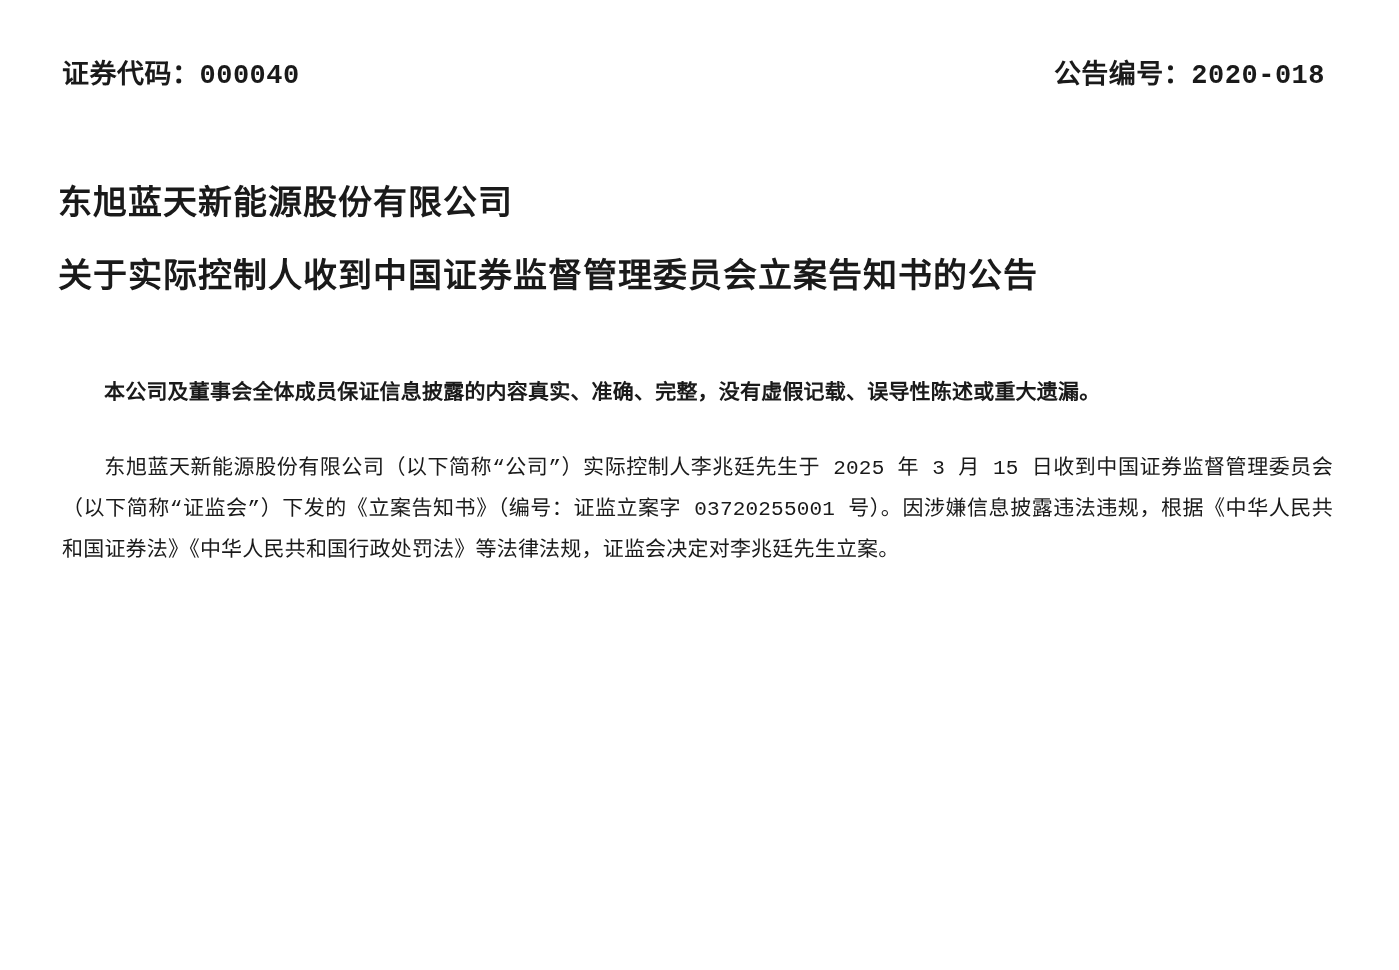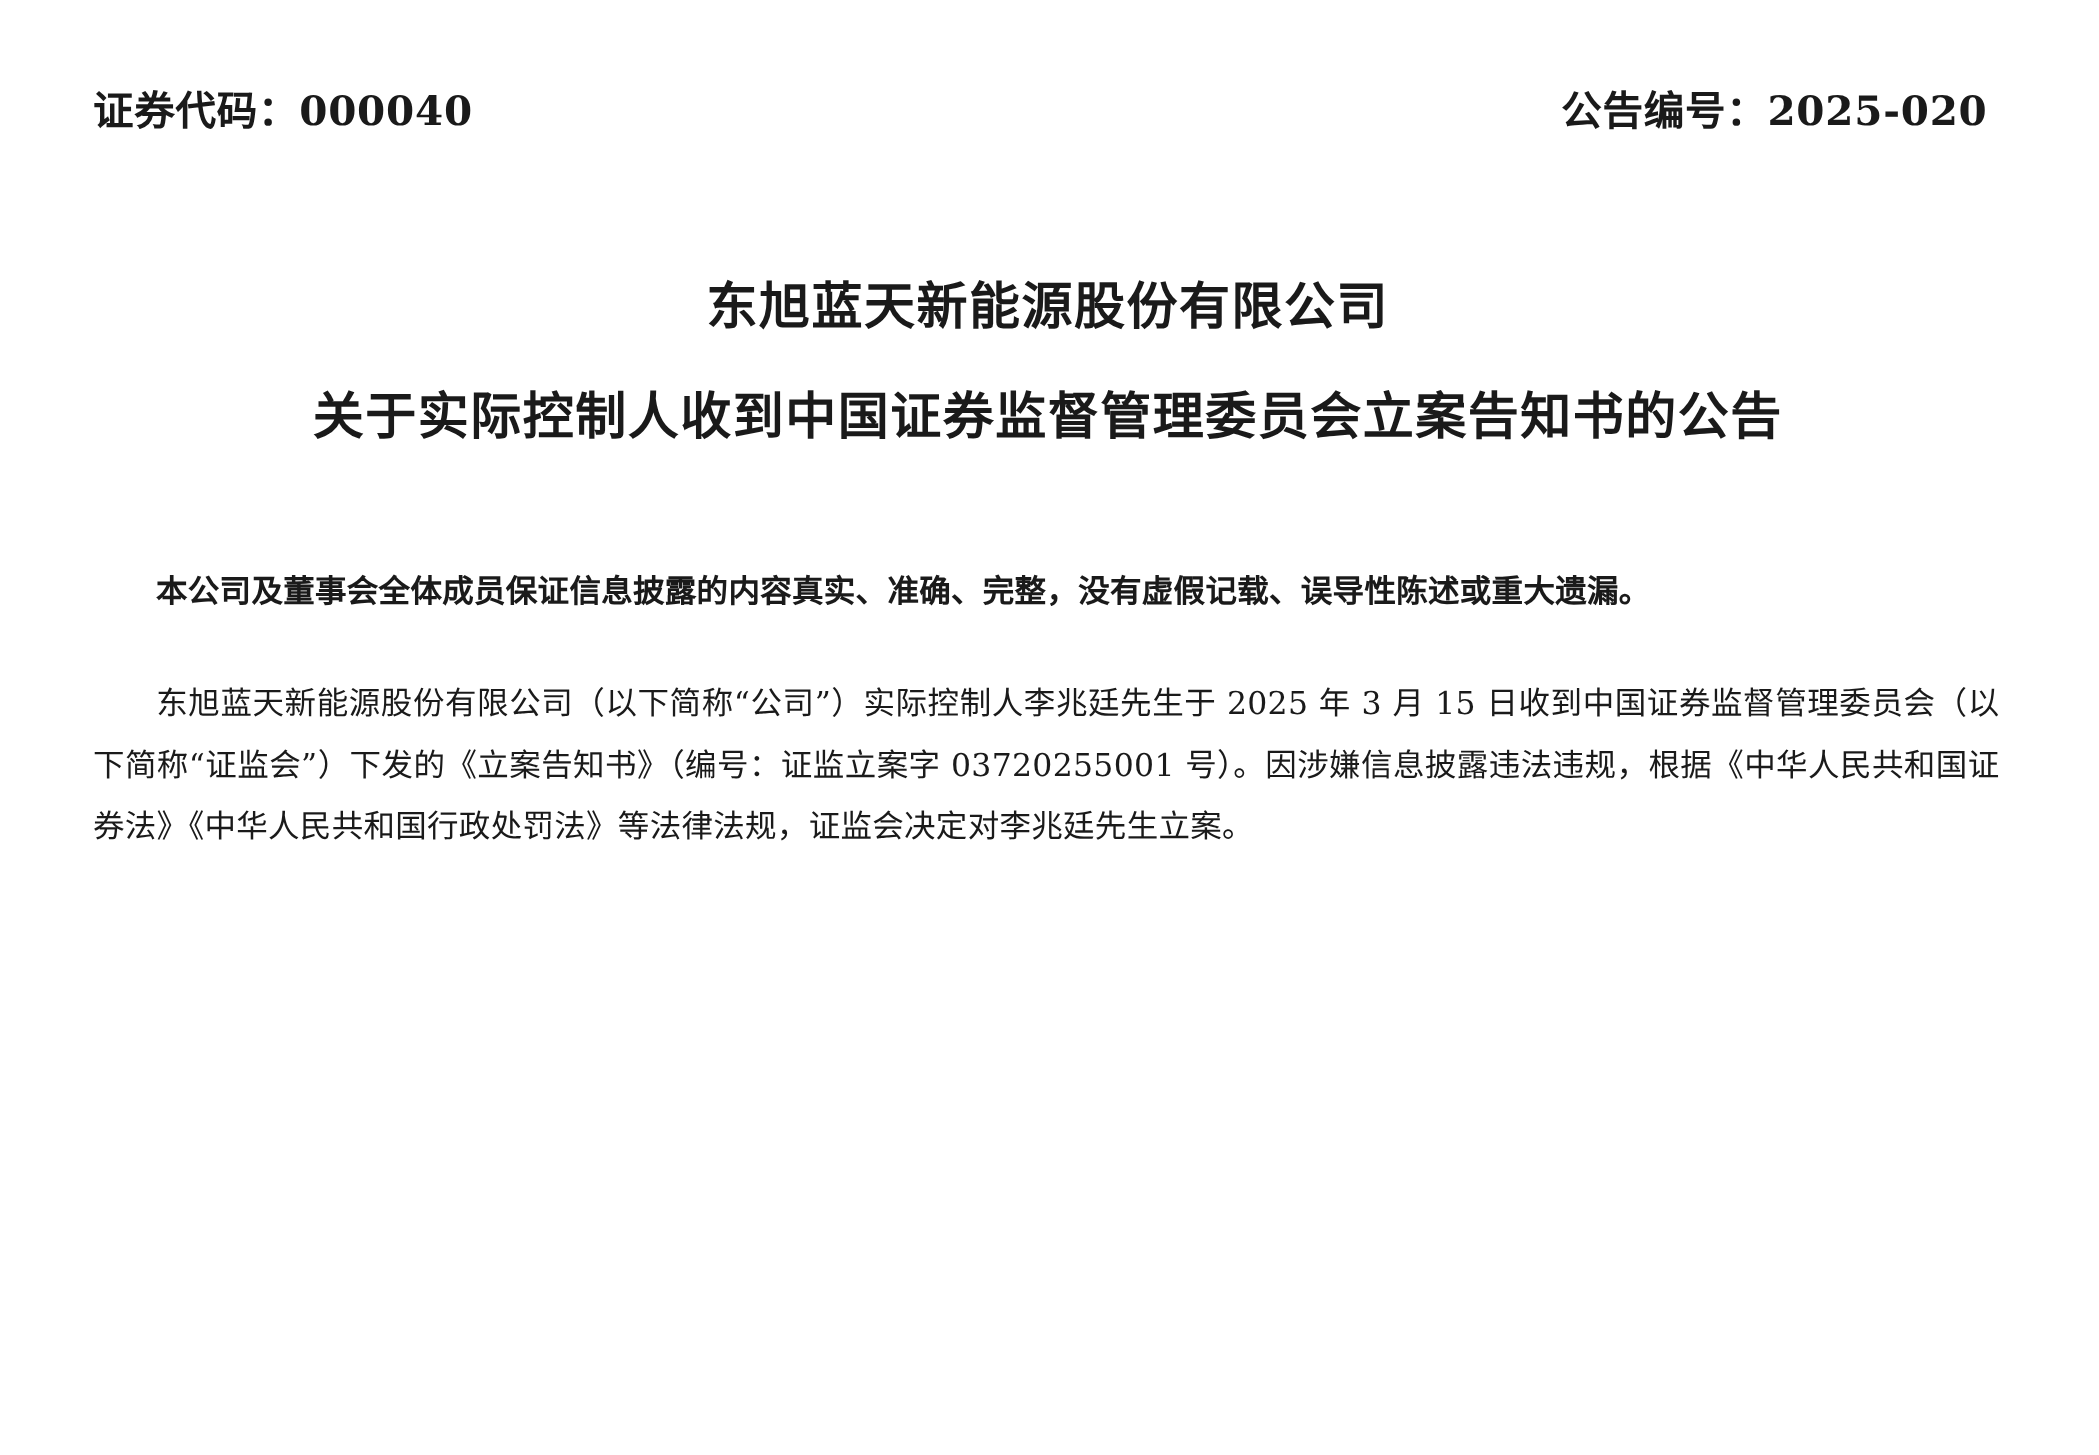--- a/index.html
+++ b/index.html
@@ -13,20 +13,21 @@
     overflow: hidden;
     font-family: "DejaVu Serif", "Liberation Serif", serif;
     color: #1a1a1a;
   }
   .page {
     position: relative;
     width: 1399px;
     height: 752px;
     box-sizing: border-box;
     padding: 40px 60px 0 58px;
+    font-family: Liberation Mono, monospace;
   }
 
   
   .doc-header {
     display: flex;
     justify-content: space-between;
     align-items: baseline;
     font-size: 27px;
     font-weight: bold;
     letter-spacing: 0.5px;
@@ -36,21 +37,20 @@
   .doc-header .hdr-item {
     white-space: nowrap;
   }
   .hdr-left { margin-left: 0px; }
   .hdr-center { margin-left: 24px; }
   .hdr-right { margin-right: 6px; }
 
   
   .title-block {
     margin-top: 92px;
-    text-align: center;
   }
   .title-main {
     font-size: 34px;
     font-weight: bold;
     letter-spacing: 1px;
     line-height: 1.35;
   }
   .title-sub {
     font-size: 34px;
     font-weight: bold;
@@ -80,21 +80,21 @@
     width: 2em;
   }
 </style>
 </head>
 <body>
 
 <div class="page">
 
   <div class="doc-header">
     <span class="hdr-item hdr-left">证券代码：000040</span>
-    <span class="hdr-item hdr-right">公告编号：2025-020</span>
+    <span class="hdr-item hdr-right">公告编号：2020-018</span>
   </div>
 
   <div class="title-block">
     <div class="title-main">东旭蓝天新能源股份有限公司</div>
     <div class="title-sub">关于实际控制人收到中国证券监督管理委员会立案告知书的公告</div>
   </div>
 
   <div class="body-block">
     <p class="para bold"><span class="indent"></span><span>本公司及董事会全体成员保证信息披露的内容真实、准确、完整，没有虚假记载、误导性陈述或重大遗漏。</span></p>
     <p class="para"><span class="indent"></span><span>东旭蓝天新能源股份有限公司（以下简称“公司”）实际控制人李兆廷先生于 2025 年 3 月 15 日收到中国证券监督管理委员会（以下简称“证监会”）下发的《立案告知书》（编号：证监立案字 03720255001 号）。因涉嫌信息披露违法违规，根据《中华人民共和国证券法》《中华人民共和国行政处罚法》等法律法规，证监会决定对李兆廷先生立案。</span></p>

